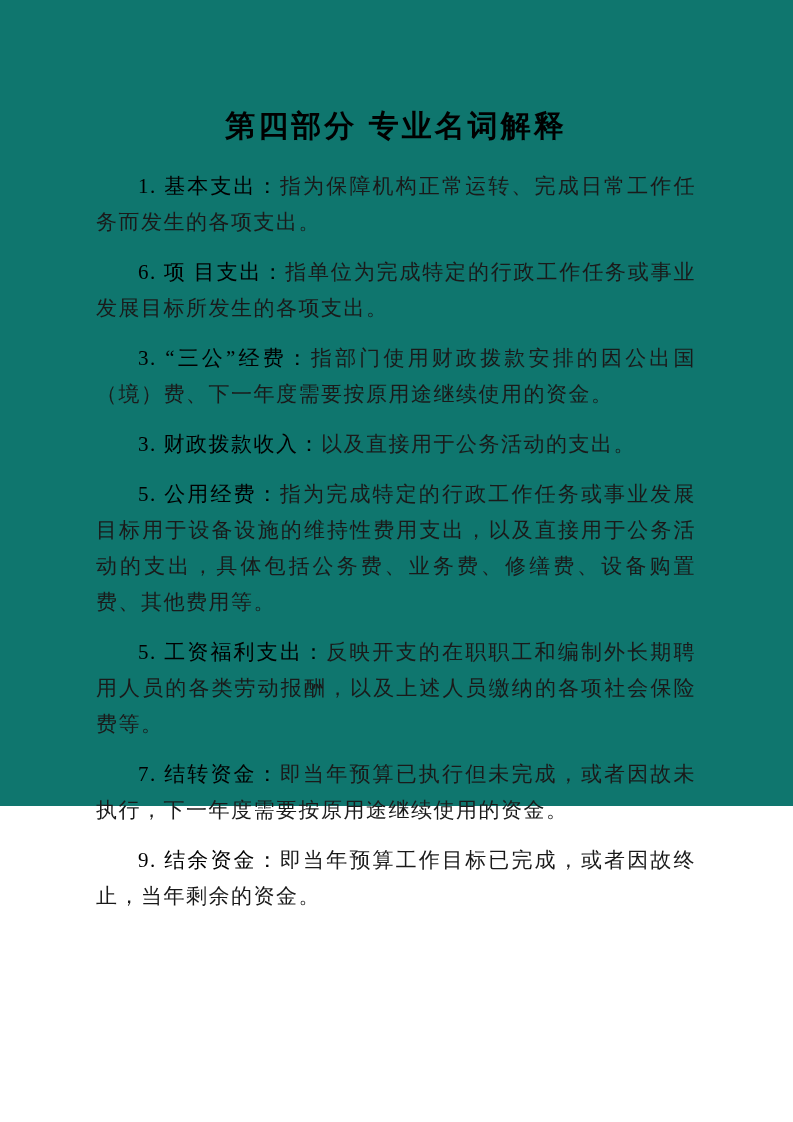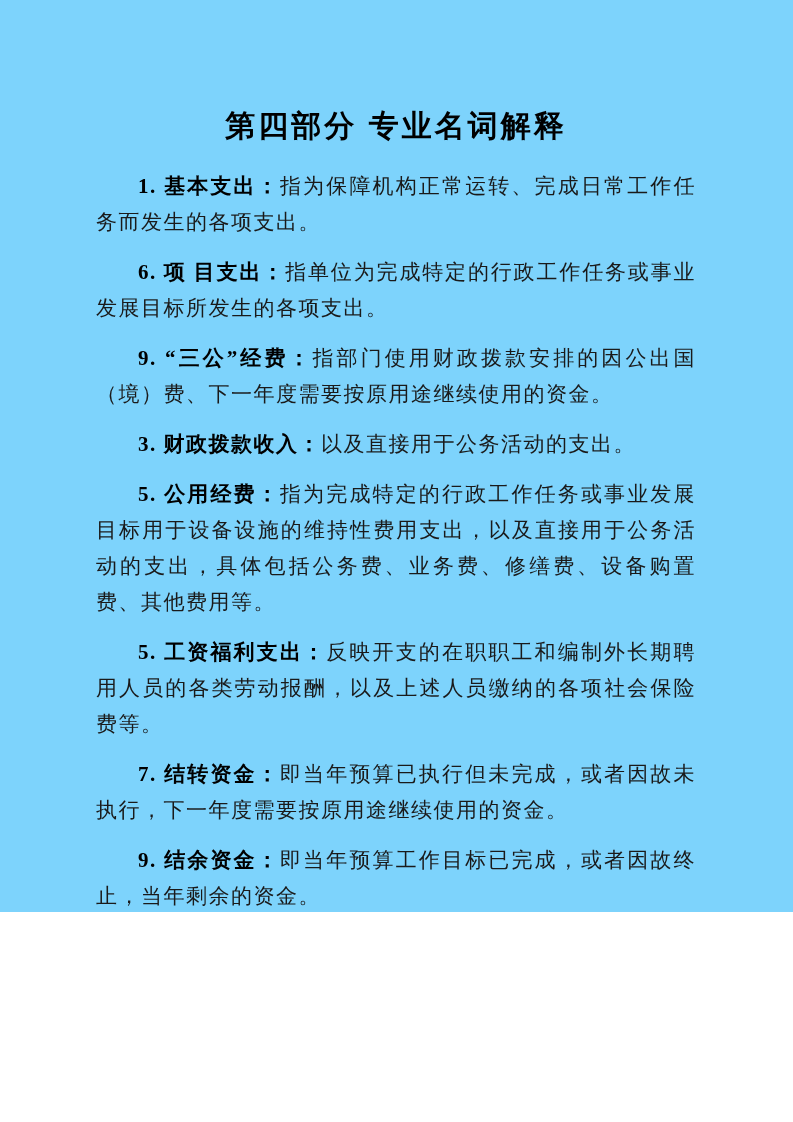--- a/index.html
+++ b/index.html
@@ -6,22 +6,22 @@
   html, body { background: #ffffff; }
   body {
     width: 793px;
     height: 1122px;
     overflow: hidden;
     font-family: "Liberation Serif", "DejaVu Serif", serif;
     color: #1a1a1a;
   }
   .page {
     width: 793px;
-    height: 912px;
-    background: #7dd3fc;
+    height: 806px;
+    background: #0f766e;
     padding: 104px 97px 0 96px;
   }
   .doc-title {
     font-family: "Liberation Sans", "DejaVu Sans", sans-serif;
     font-weight: 700;
     font-size: 30px;
     line-height: 44px;
     text-align: center;
     letter-spacing: 3px;
     color: #000000;
@@ -33,36 +33,36 @@
     font-size: 21px;
     line-height: 36px;
     text-align: justify;
     text-justify: inter-character;
     text-indent: 2em;
     letter-spacing: 1.5px;
     margin-bottom: 14px;
     color: #1a1a1a;
   }
   .term .label {
-    font-weight: 700;
+    font-weight: 400;
     color: #000000;
   }
 </style>
 </head>
 <body>
 
 <div class="page">
   <h1 class="doc-title">第四部分 专业名词解释</h1>
 
   <div class="terms">
     <p class="term"><span class="label">1. 基本支出：</span><span class="text">指为保障机构正常运转、完成日常工作任务而发生的各项支出。</span></p>
 
     <p class="term"><span class="label">6. 项 目支出：</span><span class="text">指单位为完成特定的行政工作任务或事业发展目标所发生的各项支出。</span></p>
 
-    <p class="term"><span class="label">9. “三公”经费：</span><span class="text">指部门使用财政拨款安排的因公出国（境）费、下一年度需要按原用途继续使用的资金。</span></p>
+    <p class="term"><span class="label">3. “三公”经费：</span><span class="text">指部门使用财政拨款安排的因公出国（境）费、下一年度需要按原用途继续使用的资金。</span></p>
 
     <p class="term"><span class="label">3. 财政拨款收入：</span><span class="text">以及直接用于公务活动的支出。</span></p>
 
     <p class="term"><span class="label">5. 公用经费：</span><span class="text">指为完成特定的行政工作任务或事业发展目标用于设备设施的维持性费用支出，以及直接用于公务活动的支出，具体包括公务费、业务费、修缮费、设备购置费、其他费用等。</span></p>
 
     <p class="term"><span class="label">5. 工资福利支出：</span><span class="text">反映开支的在职职工和编制外长期聘用人员的各类劳动报酬，以及上述人员缴纳的各项社会保险费等。</span></p>
 
     <p class="term"><span class="label">7. 结转资金：</span><span class="text">即当年预算已执行但未完成，或者因故未执行，下一年度需要按原用途继续使用的资金。</span></p>
 
     <p class="term"><span class="label">9. 结余资金：</span><span class="text">即当年预算工作目标已完成，或者因故终止，当年剩余的资金。</span></p>

